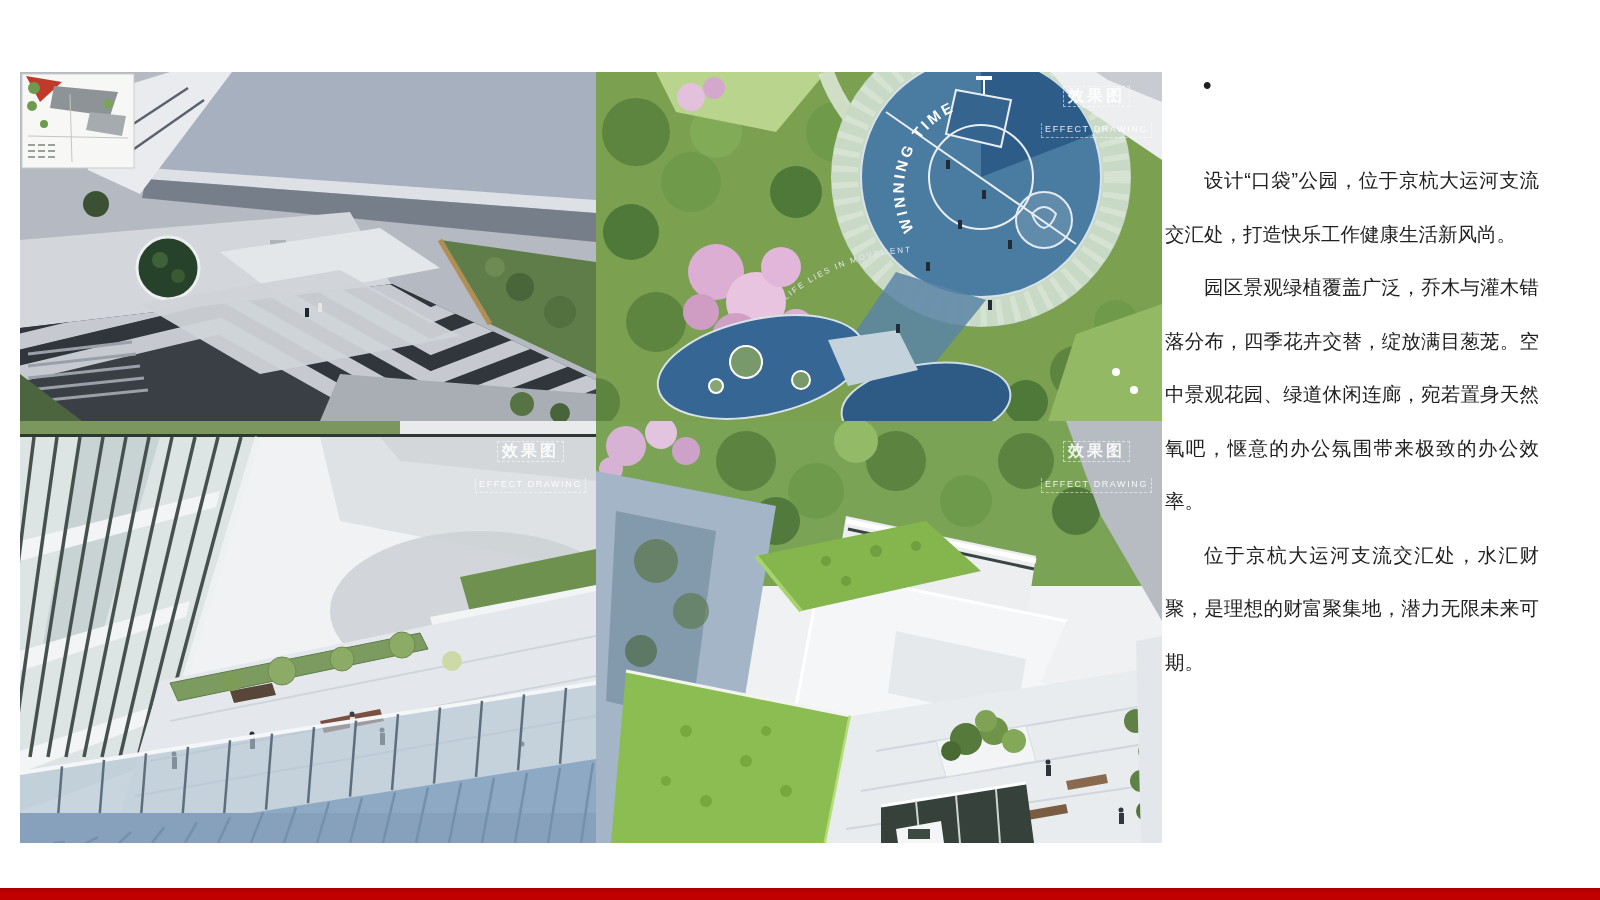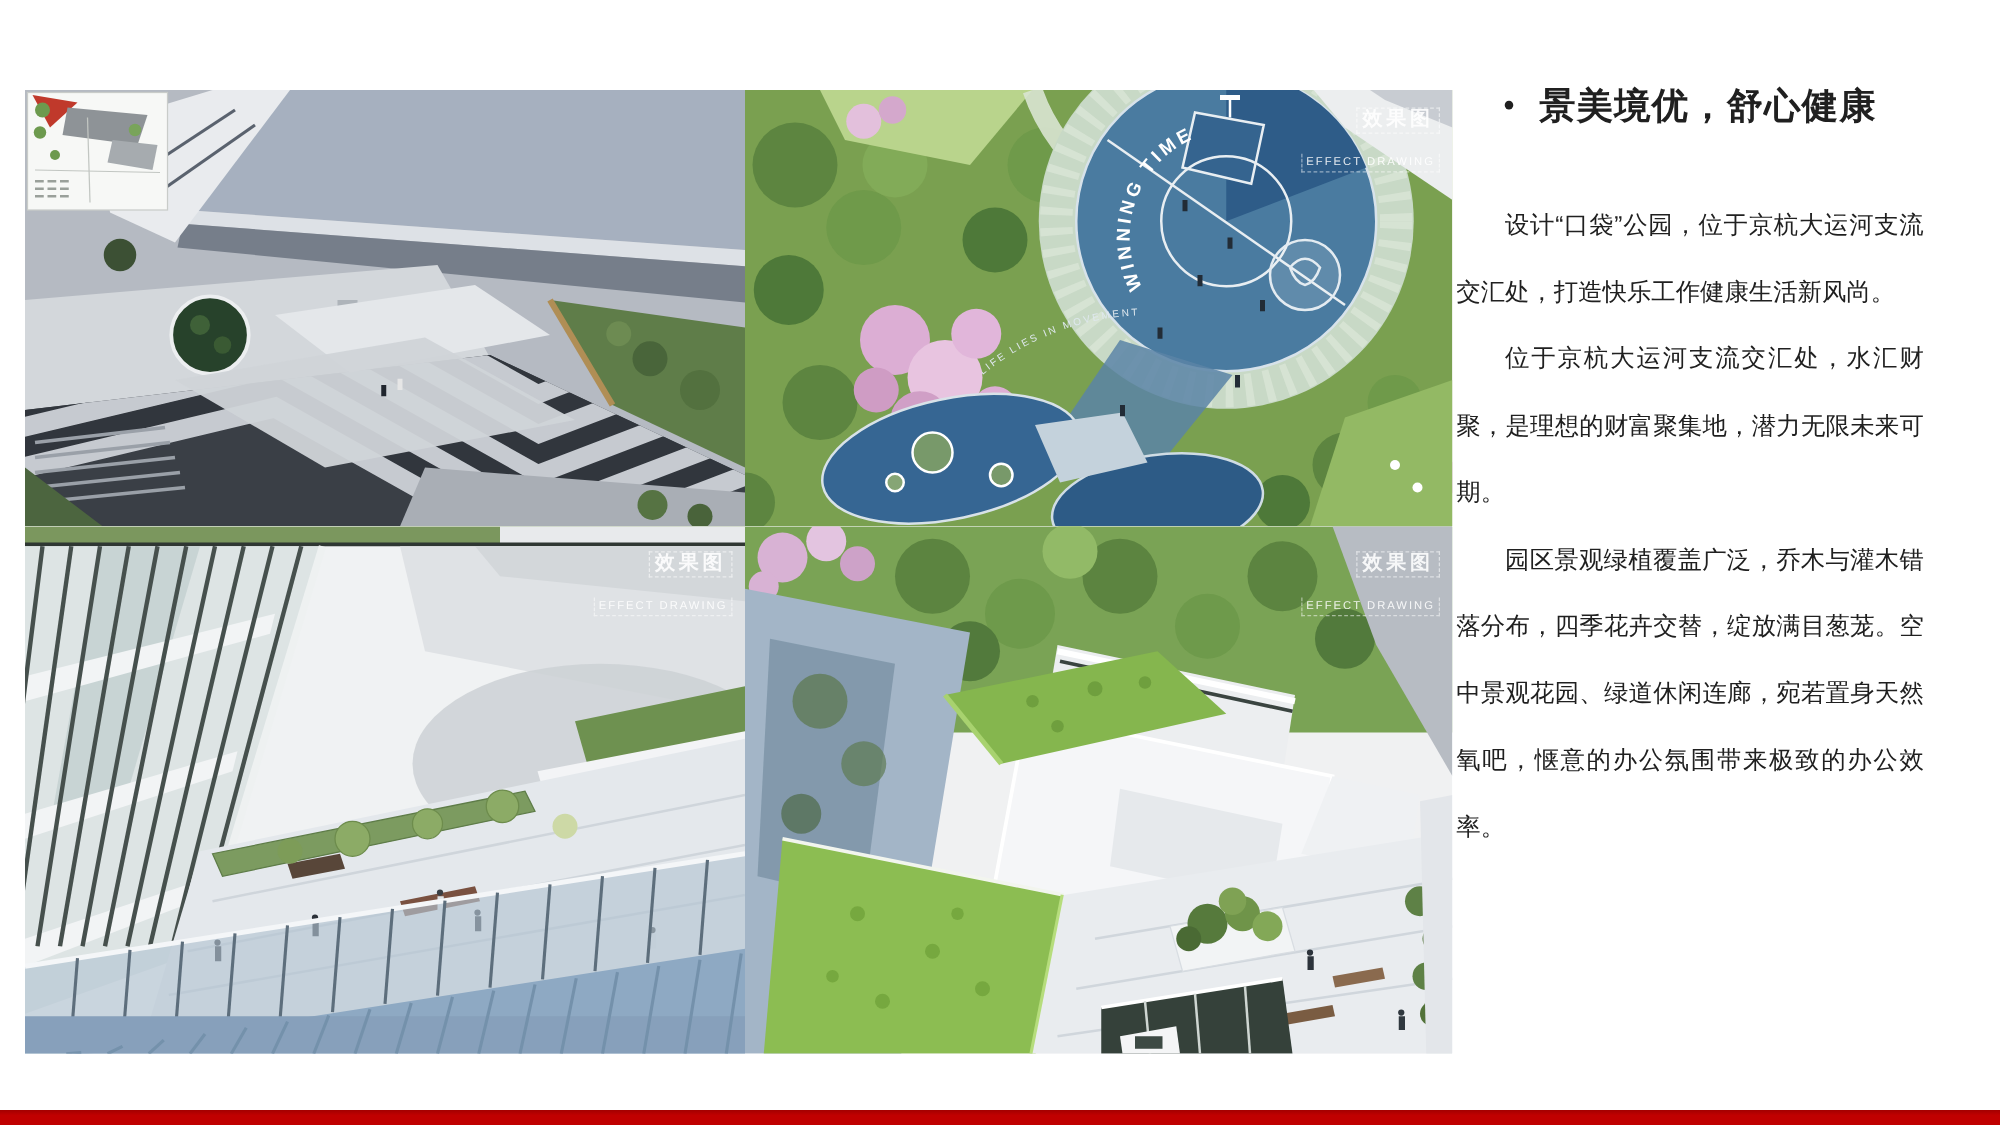--- a/index.html
+++ b/index.html
@@ -10,21 +10,21 @@
   }
   
   .renders{
     position:absolute;left:20px;top:72px;width:1142px;height:771px;
     display:grid;grid-template-columns:576px 566px;grid-template-rows:349px 422px;
   }
   .cell{position:relative;overflow:hidden;}
   .cell svg{display:block;width:100%;height:100%;}
   
   .wm{
-    position:absolute;top:14px;right:10px;text-align:right;
+    position:absolute;top:14px;right:10px;text-align:center;
     color:rgba(255,255,255,0.88);line-height:1.15;
   }
   .wm-b{top:20px;}
   .wm-cn{
     display:inline-block;font-size:16px;font-weight:bold;letter-spacing:3px;
     border:1px dashed rgba(255,255,255,0.55);padding:0 4px 1px 4px;
   }
   .wm-en{
     font-size:9px;letter-spacing:1.6px;margin-top:16px;
     border:1px dashed rgba(255,255,255,0.5);border-top:none;padding:1px 3px 2px 3px;
@@ -447,22 +447,21 @@
     <div class="wm wm-b">
       <div class="wm-cn">效果图</div>
       <div class="wm-en">EFFECT DRAWING</div>
     </div>
   </div>
 </div>
 
 <div class="text-panel">
   <div class="title-row">
     <span class="bullet">•</span>
-    <h1 class="page-title">景美境优，舒心健康</h1>
   </div>
   <div class="body-text">
     <p>设计“口袋”公园，位于京杭大运河支流交汇处，打造快乐工作健康生活新风尚。</p>
+    <p>园区景观绿植覆盖广泛，乔木与灌木错落分布，四季花卉交替，绽放满目葱茏。空中景观花园、绿道休闲连廊，宛若置身天然氧吧，惬意的办公氛围带来极致的办公效率。</p>
     <p>位于京杭大运河支流交汇处，水汇财聚，是理想的财富聚集地，潜力无限未来可期。</p>
-    <p>园区景观绿植覆盖广泛，乔木与灌木错落分布，四季花卉交替，绽放满目葱茏。空中景观花园、绿道休闲连廊，宛若置身天然氧吧，惬意的办公氛围带来极致的办公效率。</p>
   </div>
 </div>
 
 <div class="bottom-bar"></div>
 
 </body></html>

